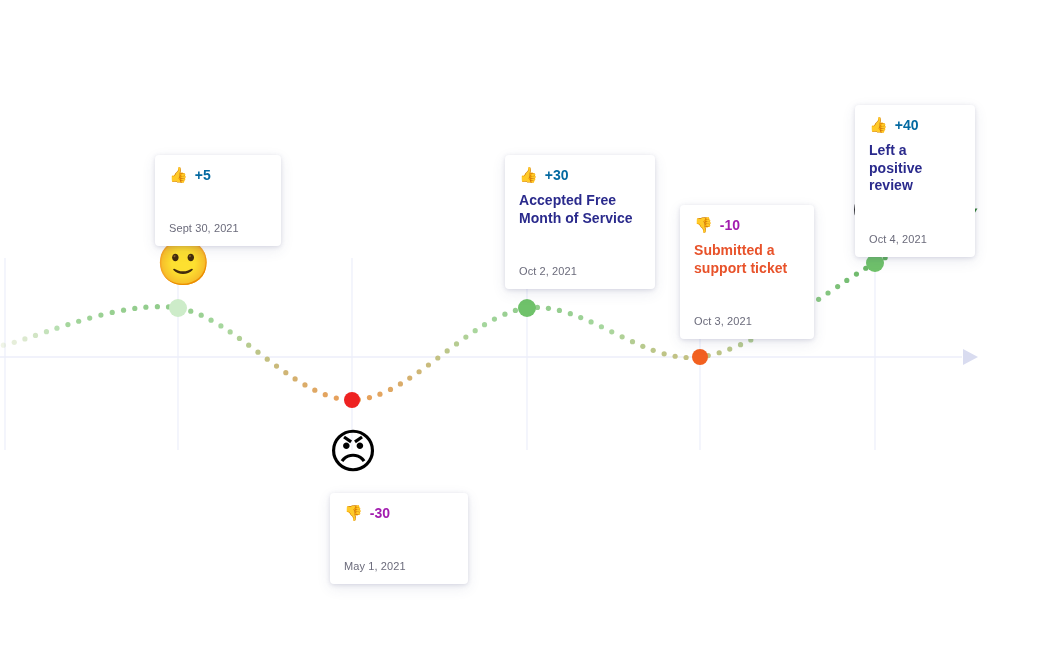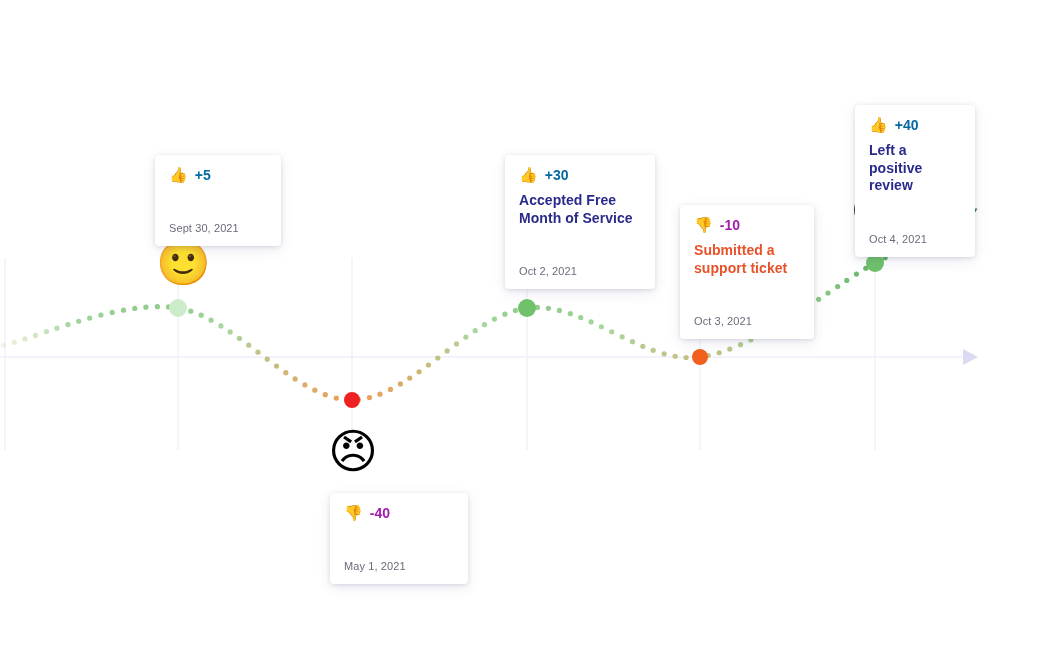--- a/index.html
+++ b/index.html
@@ -233,21 +233,21 @@
       <div class="event-card" style="left: 155px; top: 155px; width: 126px;">
         <div class="card-score-row">
           <span class="card-thumb">👍</span>
           <span class="card-score positive">+5</span>
         </div>
         <div class="card-date">Sept 30, 2021</div>
       </div>
       <div class="event-card" style="left: 330px; top: 493px; width: 138px;">
         <div class="card-score-row">
           <span class="card-thumb">👎</span>
-          <span class="card-score negative">-40</span>
+          <span class="card-score negative">-30</span>
         </div>
         <div class="card-date">May 1, 2021</div>
       </div>
       <div class="event-card" style="left: 505px; top: 155px; width: 150px;">
         <div class="card-score-row">
           <span class="card-thumb">👍</span>
           <span class="card-score positive">+30</span>
         </div>
         <div class="card-title positive">Accepted Free Month of Service</div>
         <div class="card-date">Oct 2, 2021</div>

